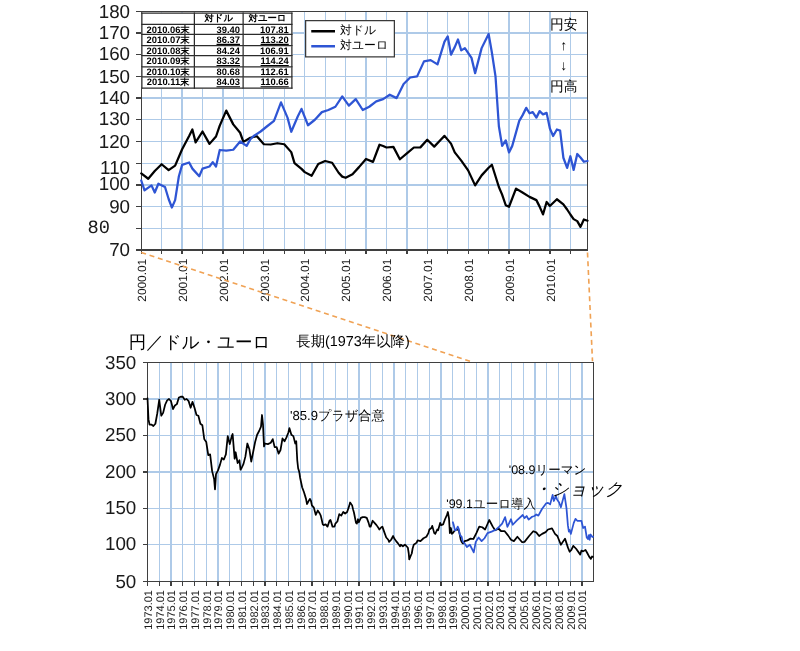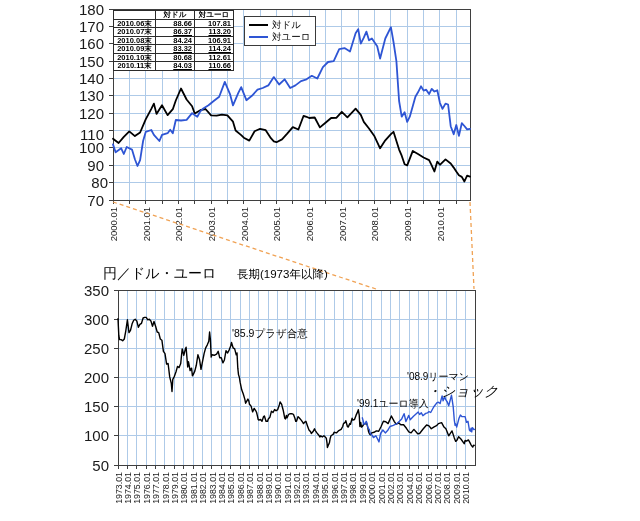--- a/index.html
+++ b/index.html
@@ -240,21 +240,21 @@
       <text x="450.4097368421052" y="472" text-anchor="end" font-size="8.8" fill="#1a1a1a" font-family="&quot;Liberation Sans&quot;, sans-serif" transform="rotate(-90 450.4097368421052 472)">2008.01</text>
       <text x="459.80447368421045" y="472" text-anchor="end" font-size="8.8" fill="#1a1a1a" font-family="&quot;Liberation Sans&quot;, sans-serif" transform="rotate(-90 459.80447368421045 472)">2009.01</text>
       <text x="469.1992105263157" y="472" text-anchor="end" font-size="8.8" fill="#1a1a1a" font-family="&quot;Liberation Sans&quot;, sans-serif" transform="rotate(-90 469.1992105263157 472)">2010.01</text>
       <polyline points="118.0,318.6 118.8,335.5 119.6,339.6 121.1,339.6 122.7,340.8 124.3,339.0 125.8,330.8 127.4,319.8 129.0,332.6 130.5,330.3 132.1,323.8 133.7,320.3 135.2,319.2 136.8,320.9 138.4,327.3 139.9,324.4 141.5,323.3 143.1,318.0 144.6,317.4 146.2,317.4 147.8,319.8 149.3,319.2 150.9,320.9 152.5,326.2 154.0,321.5 155.6,326.2 157.2,332.0 158.7,332.6 160.3,339.0 161.9,340.2 163.4,351.3 165.0,353.6 166.6,364.1 168.1,363.5 169.7,376.9 171.3,383.3 172.0,391.5 172.8,379.3 174.4,376.3 176.0,371.7 177.5,366.4 179.1,367.6 180.7,363.5 182.2,348.9 183.8,355.3 185.4,348.9 186.1,347.2 187.7,367.0 188.5,361.8 190.1,370.5 191.6,368.2 192.4,375.8 193.2,374.6 194.8,371.1 196.3,365.3 197.9,354.8 199.5,359.4 201.0,369.3 202.6,361.2 204.1,353.6 205.7,347.8 207.3,344.8 208.8,341.3 209.6,332.0 210.4,339.6 211.2,357.1 211.9,354.8 214.3,355.3 216.6,354.2 218.2,351.3 219.7,357.7 221.3,357.7 222.9,362.9 224.4,360.0 226.0,350.7 227.6,353.0 229.1,350.1 230.7,346.0 231.5,342.5 233.1,347.8 234.7,348.9 236.2,354.8 237.0,353.0 237.8,368.2 238.5,374.6 239.4,377.5 240.1,382.2 241.7,389.8 243.2,393.8 244.8,399.1 245.6,403.2 247.2,400.3 247.9,399.1 248.8,400.8 249.5,404.3 251.1,406.1 252.6,411.9 254.2,408.4 255.8,410.8 256.6,412.5 257.3,415.4 258.2,419.5 258.9,420.1 260.5,419.5 262.0,421.3 263.6,416.6 264.4,416.0 266.0,421.3 267.6,421.3 268.3,418.9 269.9,417.2 271.4,411.3 273.0,412.5 274.6,409.6 276.1,410.8 277.7,409.6 279.3,404.9 280.1,402.0 281.7,404.3 282.4,407.3 283.2,410.2 284.8,418.3 285.5,418.9 286.4,415.4 287.1,417.8 288.7,414.3 290.2,413.7 291.8,413.7 293.4,414.3 294.9,418.3 295.7,421.3 296.5,421.3 298.1,416.6 299.6,418.3 301.2,420.1 302.8,422.4 303.5,423.6 305.1,421.8 305.9,421.3 307.5,425.9 309.0,430.0 310.6,431.8 311.3,433.5 312.9,431.8 314.5,428.8 315.3,430.6 316.9,432.9 318.4,434.7 320.0,437.0 320.7,435.8 322.3,437.0 323.9,435.8 324.7,436.4 326.3,438.2 327.0,442.8 327.4,447.5 328.6,444.6 329.4,442.8 330.1,438.8 331.0,435.8 332.5,434.7 333.3,434.1 334.1,432.3 336.4,432.9 338.8,430.6 341.1,429.4 342.7,426.5 343.5,423.6 345.1,422.4 345.8,420.7 347.4,426.5 348.2,427.1 349.8,423.6 350.5,424.2 351.3,421.3 352.1,418.3 352.9,420.1 354.5,419.5 356.0,415.4 357.6,411.9 358.3,409.6 359.2,414.8 359.9,426.5 360.7,422.4 361.5,427.1 362.3,426.5 363.9,424.2 365.4,423.6 367.0,424.2 367.7,427.1 368.6,431.8 369.3,433.5 370.1,434.7 370.9,434.7 371.7,432.9 374.0,432.3 376.4,430.9 378.7,431.2 381.1,426.5 383.4,421.3 385.8,421.8 388.1,423.6 391.4,416.0 394.2,421.3 396.1,424.2 398.9,423.0 400.8,424.8 403.6,424.8 406.4,428.3 408.8,431.8 411.1,432.9 413.9,429.4 417.7,433.8 419.6,433.5 423.3,428.8 426.6,425.0 429.0,425.9 431.3,428.8 433.7,427.1 436.5,425.7 438.4,423.6 441.6,422.7 444.0,427.1 445.9,428.8 448.7,435.8 452.0,430.9 454.3,437.9 455.7,441.4 457.1,439.9 458.6,436.7 460.9,439.0 464.2,443.7 465.1,440.5 466.5,441.1 468.4,439.9 469.8,442.4 471.2,445.1 472.7,447.1 473.6,445.2 474.2,445.5" fill="none" stroke="#000000" stroke-width="1.4" stroke-linejoin="round" stroke-linecap="round"></polyline>
       <polyline points="362.3,417.8 363.0,420.1 363.9,424.2 364.6,424.2 365.4,423.0 366.2,421.3 367.0,423.0 367.7,427.1 368.6,428.8 369.3,429.4 370.1,432.9 370.9,434.1 371.7,434.7 373.5,437.6 375.9,435.8 379.0,441.9 380.6,433.5 382.9,430.0 385.3,432.9 387.6,430.6 390.0,426.5 393.3,425.3 397.0,423.6 399.4,421.3 401.7,418.9 404.1,413.7 405.9,421.5 408.8,415.4 410.2,419.8 413.5,416.3 418.2,412.0 419.6,414.5 421.3,412.8 422.9,415.7 425.7,413.4 427.6,412.8 429.0,411.6 430.7,412.5 433.7,407.0 437.0,402.6 438.4,402.3 440.1,403.5 442.1,395.9 443.1,400.8 444.7,396.8 445.7,399.7 447.3,402.0 448.7,405.8 451.5,395.3 453.2,406.7 454.3,420.1 455.1,425.3 455.7,423.9 456.7,427.1 459.0,418.3 460.4,415.1 461.8,416.6 465.1,416.6 466.5,422.4 468.0,421.3 469.4,430.0 470.3,431.2 471.1,428.1 471.7,431.8 472.4,427.6 473.1,428.5 473.9,429.6 474.5,429.4" fill="none" stroke="#2e55d4" stroke-width="1.4" stroke-linejoin="round" stroke-linecap="round"></polyline>
       <line x1="113" y1="202" x2="376" y2="289" stroke="#f0a254" stroke-width="1.3" stroke-dasharray="4 3"></line>
       <line x1="470" y1="202" x2="474" y2="289" stroke="#f0a254" stroke-width="1.3" stroke-dasharray="4 3"></line>
     </svg>
   <div id="labels">
       <div class="ytick" style="left: 72px; top: 194.5px;">70</div>
-      <div class="ytick" style="left: 76px; top: 177.136px;">80</div>
+      <div class="ytick" style="left: 56px; top: 177.136px; font-family: Liberation Mono, monospace;">80</div>
       <div class="ytick" style="left: 72px; top: 159.773px;">90</div>
       <div class="ytick" style="left: 72px; top: 142.409px;">100</div>
       <div class="ytick" style="left: 72px; top: 129px;">110</div>
       <div class="ytick" style="left: 72px; top: 107.682px;">120</div>
       <div class="ytick" style="left: 72px; top: 90.3182px;">130</div>
       <div class="ytick" style="left: 72px; top: 72.9545px;">140</div>
       <div class="ytick" style="left: 72px; top: 55.5909px;">150</div>
       <div class="ytick" style="left: 72px; top: 38.2273px;">160</div>
       <div class="ytick" style="left: 72px; top: 20.8636px;">170</div>
       <div class="ytick" style="left: 72px; top: 3.5px;">180</div>
@@ -276,21 +276,21 @@
     <thead>
       <tr>
         <th></th>
         <th>対ドル</th>
         <th>対ユーロ</th>
       </tr>
     </thead>
     <tbody id="rate-tbody">
         <tr>
           <td>2010.06末</td>
-          <td class="num">88.66</td>
+          <td class="num">39.40</td>
           <td class="num">107.81</td>
         </tr>
         <tr>
           <td>2010.07末</td>
           <td class="num">86.37</td>
           <td class="num">113.20</td>
         </tr>
         <tr>
           <td>2010.08末</td>
           <td class="num">84.24</td>
@@ -318,20 +318,26 @@
     <div class="legend-row">
       <span class="legend-swatch" style="background: rgb(0, 0, 0);"></span>
       <span class="legend-label">対ドル</span>
     </div>
     <div class="legend-row">
       <span class="legend-swatch" style="background: rgb(46, 85, 212);"></span>
       <span class="legend-label">対ユーロ</span>
     </div>
   </div>
 
+  <div id="yen-scale">
+    <div>円安</div>
+    <div>↑</div>
+    <div>↓</div>
+    <div>円高</div>
+  </div>
 
   <div class="ann" id="ann-unit">円／ドル・ユーロ</div>
   <div class="ann" id="ann-title">長期(1973年以降)</div>
   <div class="ann" id="ann-plaza">'85.9プラザ合意</div>
   <div class="ann" id="ann-euro">'99.1ユーロ導入</div>
   <div class="ann" id="ann-l1">'08.9リーマン</div>
   <div class="ann" id="ann-l2">・ショック</div>
 </div>
 
 </body></html>

